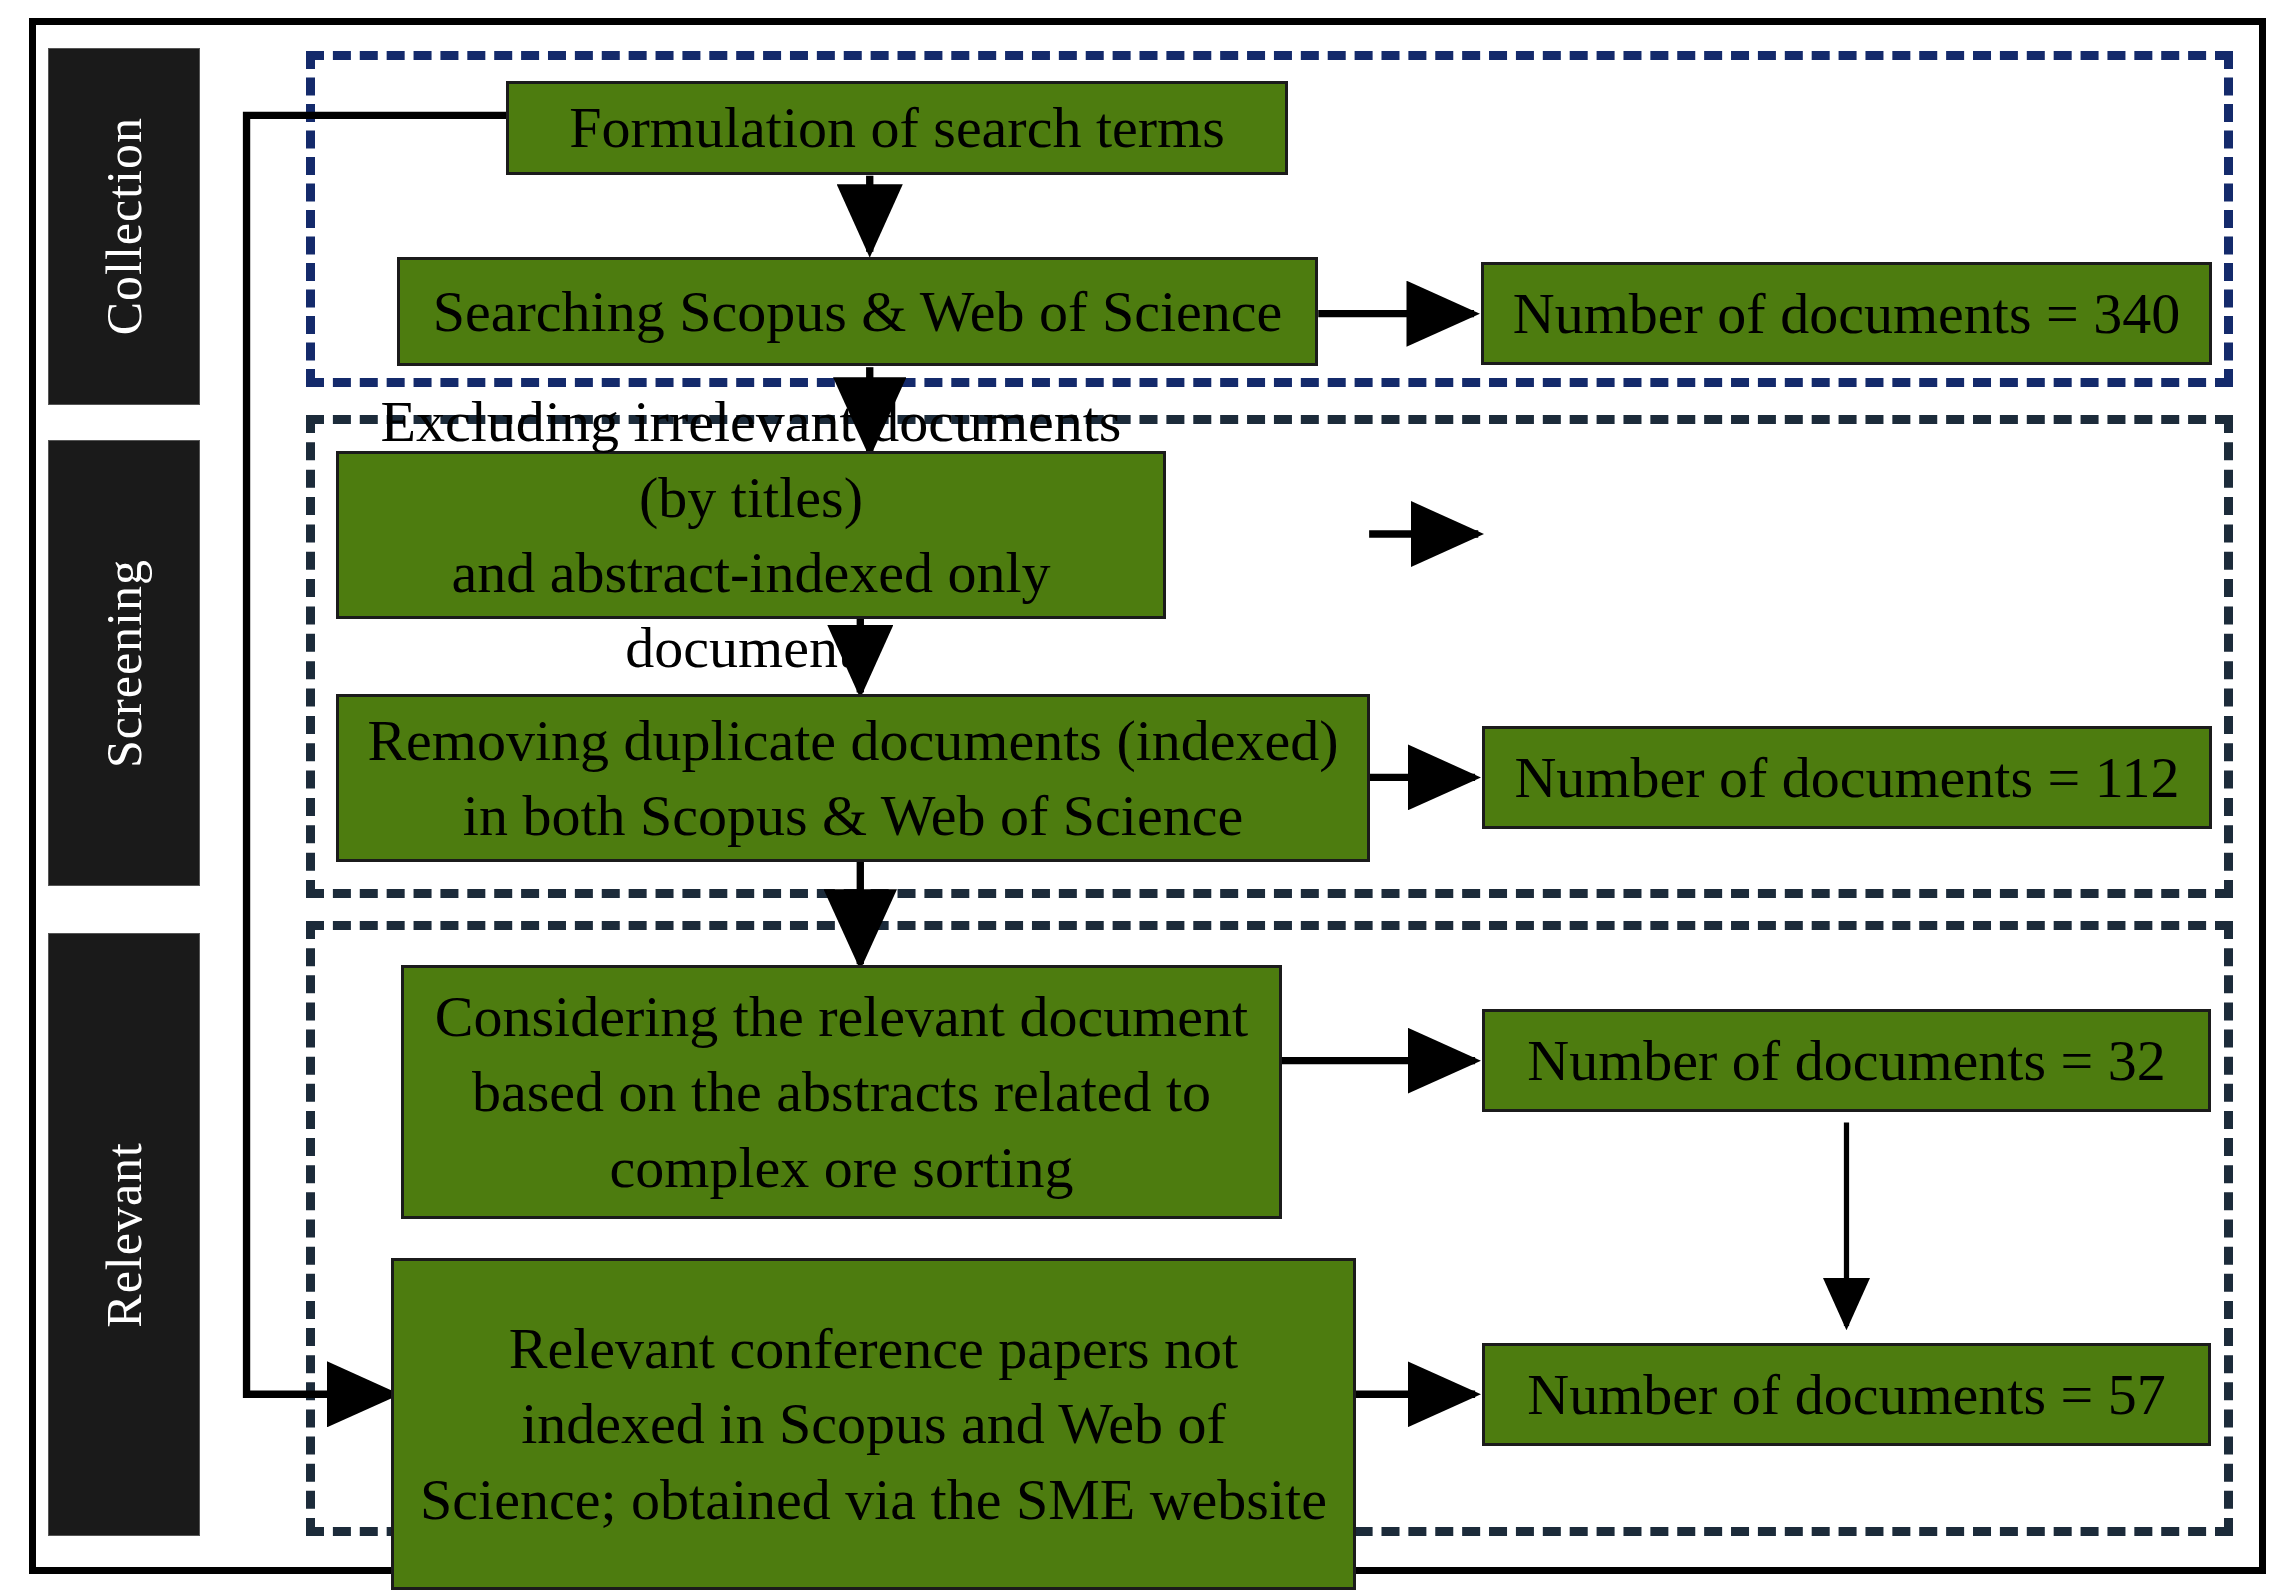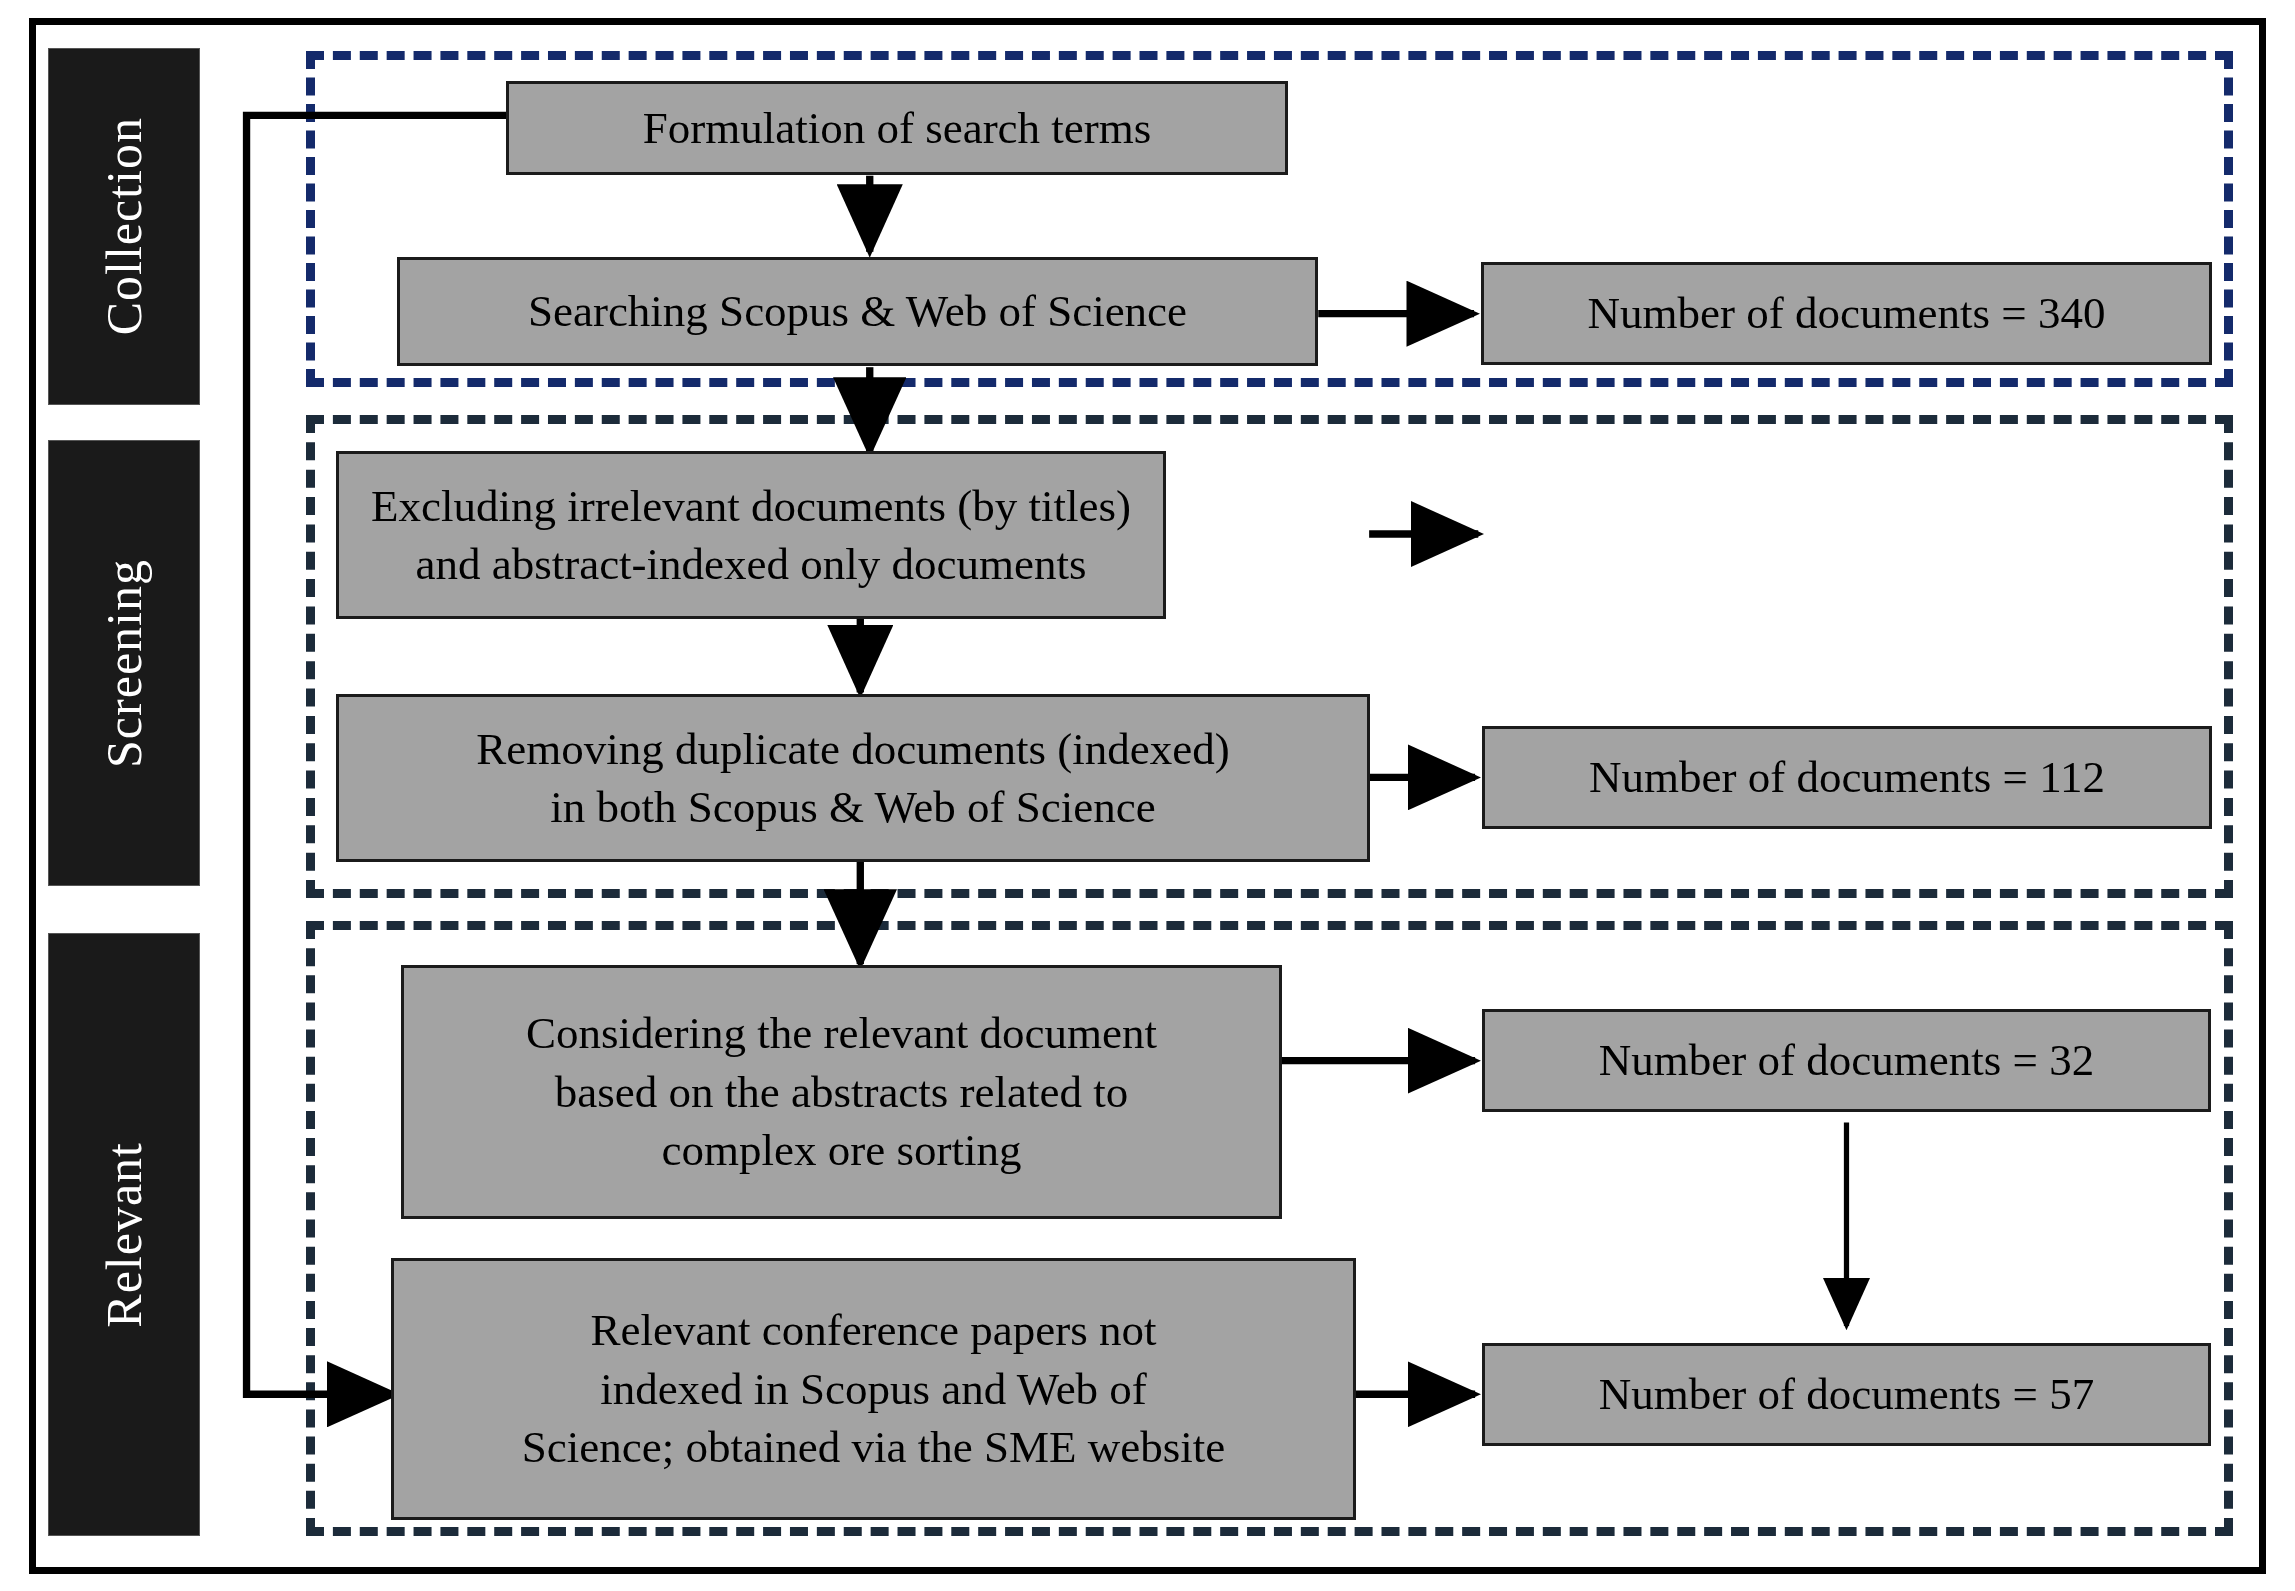--- a/index.html
+++ b/index.html
@@ -14,23 +14,23 @@
     position:absolute;background:#1a1a1a;color:#ffffff;
     display:flex;align-items:center;justify-content:center;
     border:1.6px solid #555555;box-sizing:border-box;
   }
   .stage-label span{
     writing-mode:vertical-rl;transform:rotate(180deg);
     font-size:50px;letter-spacing:1px;white-space:nowrap;
     font-family:"Liberation Serif", serif;
   }
   .proc-box{
-    position:absolute;background:#a3a3a3;border:3.1px solid #1b1b1b;
+    position:absolute;background:#4d7c0f;border:3.1px solid #1b1b1b;
     box-sizing:border-box;display:flex;align-items:center;justify-content:center;
-    text-align:center;line-height:1.30;font-size:45px;color:#000000;
+    text-align:center;line-height:1.30;font-size:58px;color:#000000;
     font-family:"Liberation Serif", serif;padding:3.1px 9.4px;
   }
   .proc-box .txt{display:block;width:100%;}
   .dash-frame{position:absolute;box-sizing:border-box;background:transparent;}
   .df-collection{border:9.4px dashed #142a6b;}
   .df-screening{border:9.4px dashed #1c2b3a;}
   .df-relevant{border:9.4px dashed #1c2b3a;}
 </style>
 </head>
 <body>
@@ -103,21 +103,21 @@
     <span class="txt">Removing duplicate documents (indexed)</span>
     <span class="txt">in both Scopus &amp; Web of Science</span>
   </div>
 
   <div class="proc-box" style="left:401px; top:965px; width:881px; height:254px; flex-direction:column;">
     <span class="txt">Considering the relevant document</span>
     <span class="txt">based on the abstracts related to</span>
     <span class="txt">complex ore sorting</span>
   </div>
 
-  <div class="proc-box" style="left:391px; top:1258px; width:965px; height:262px; flex-direction:column;">
+  <div class="proc-box" style="left:391px; top:1258px; width:965px; height:332px; flex-direction:column;">
     <span class="txt">Relevant conference papers not</span>
     <span class="txt">indexed in Scopus and Web of</span>
     <span class="txt">Science; obtained via the SME website</span>
   </div>
 
   <div class="proc-box" style="left:1481px; top:262px; width:731px; height:103px;">
     <span class="txt">Number of documents = 340</span>
   </div>
 
 

